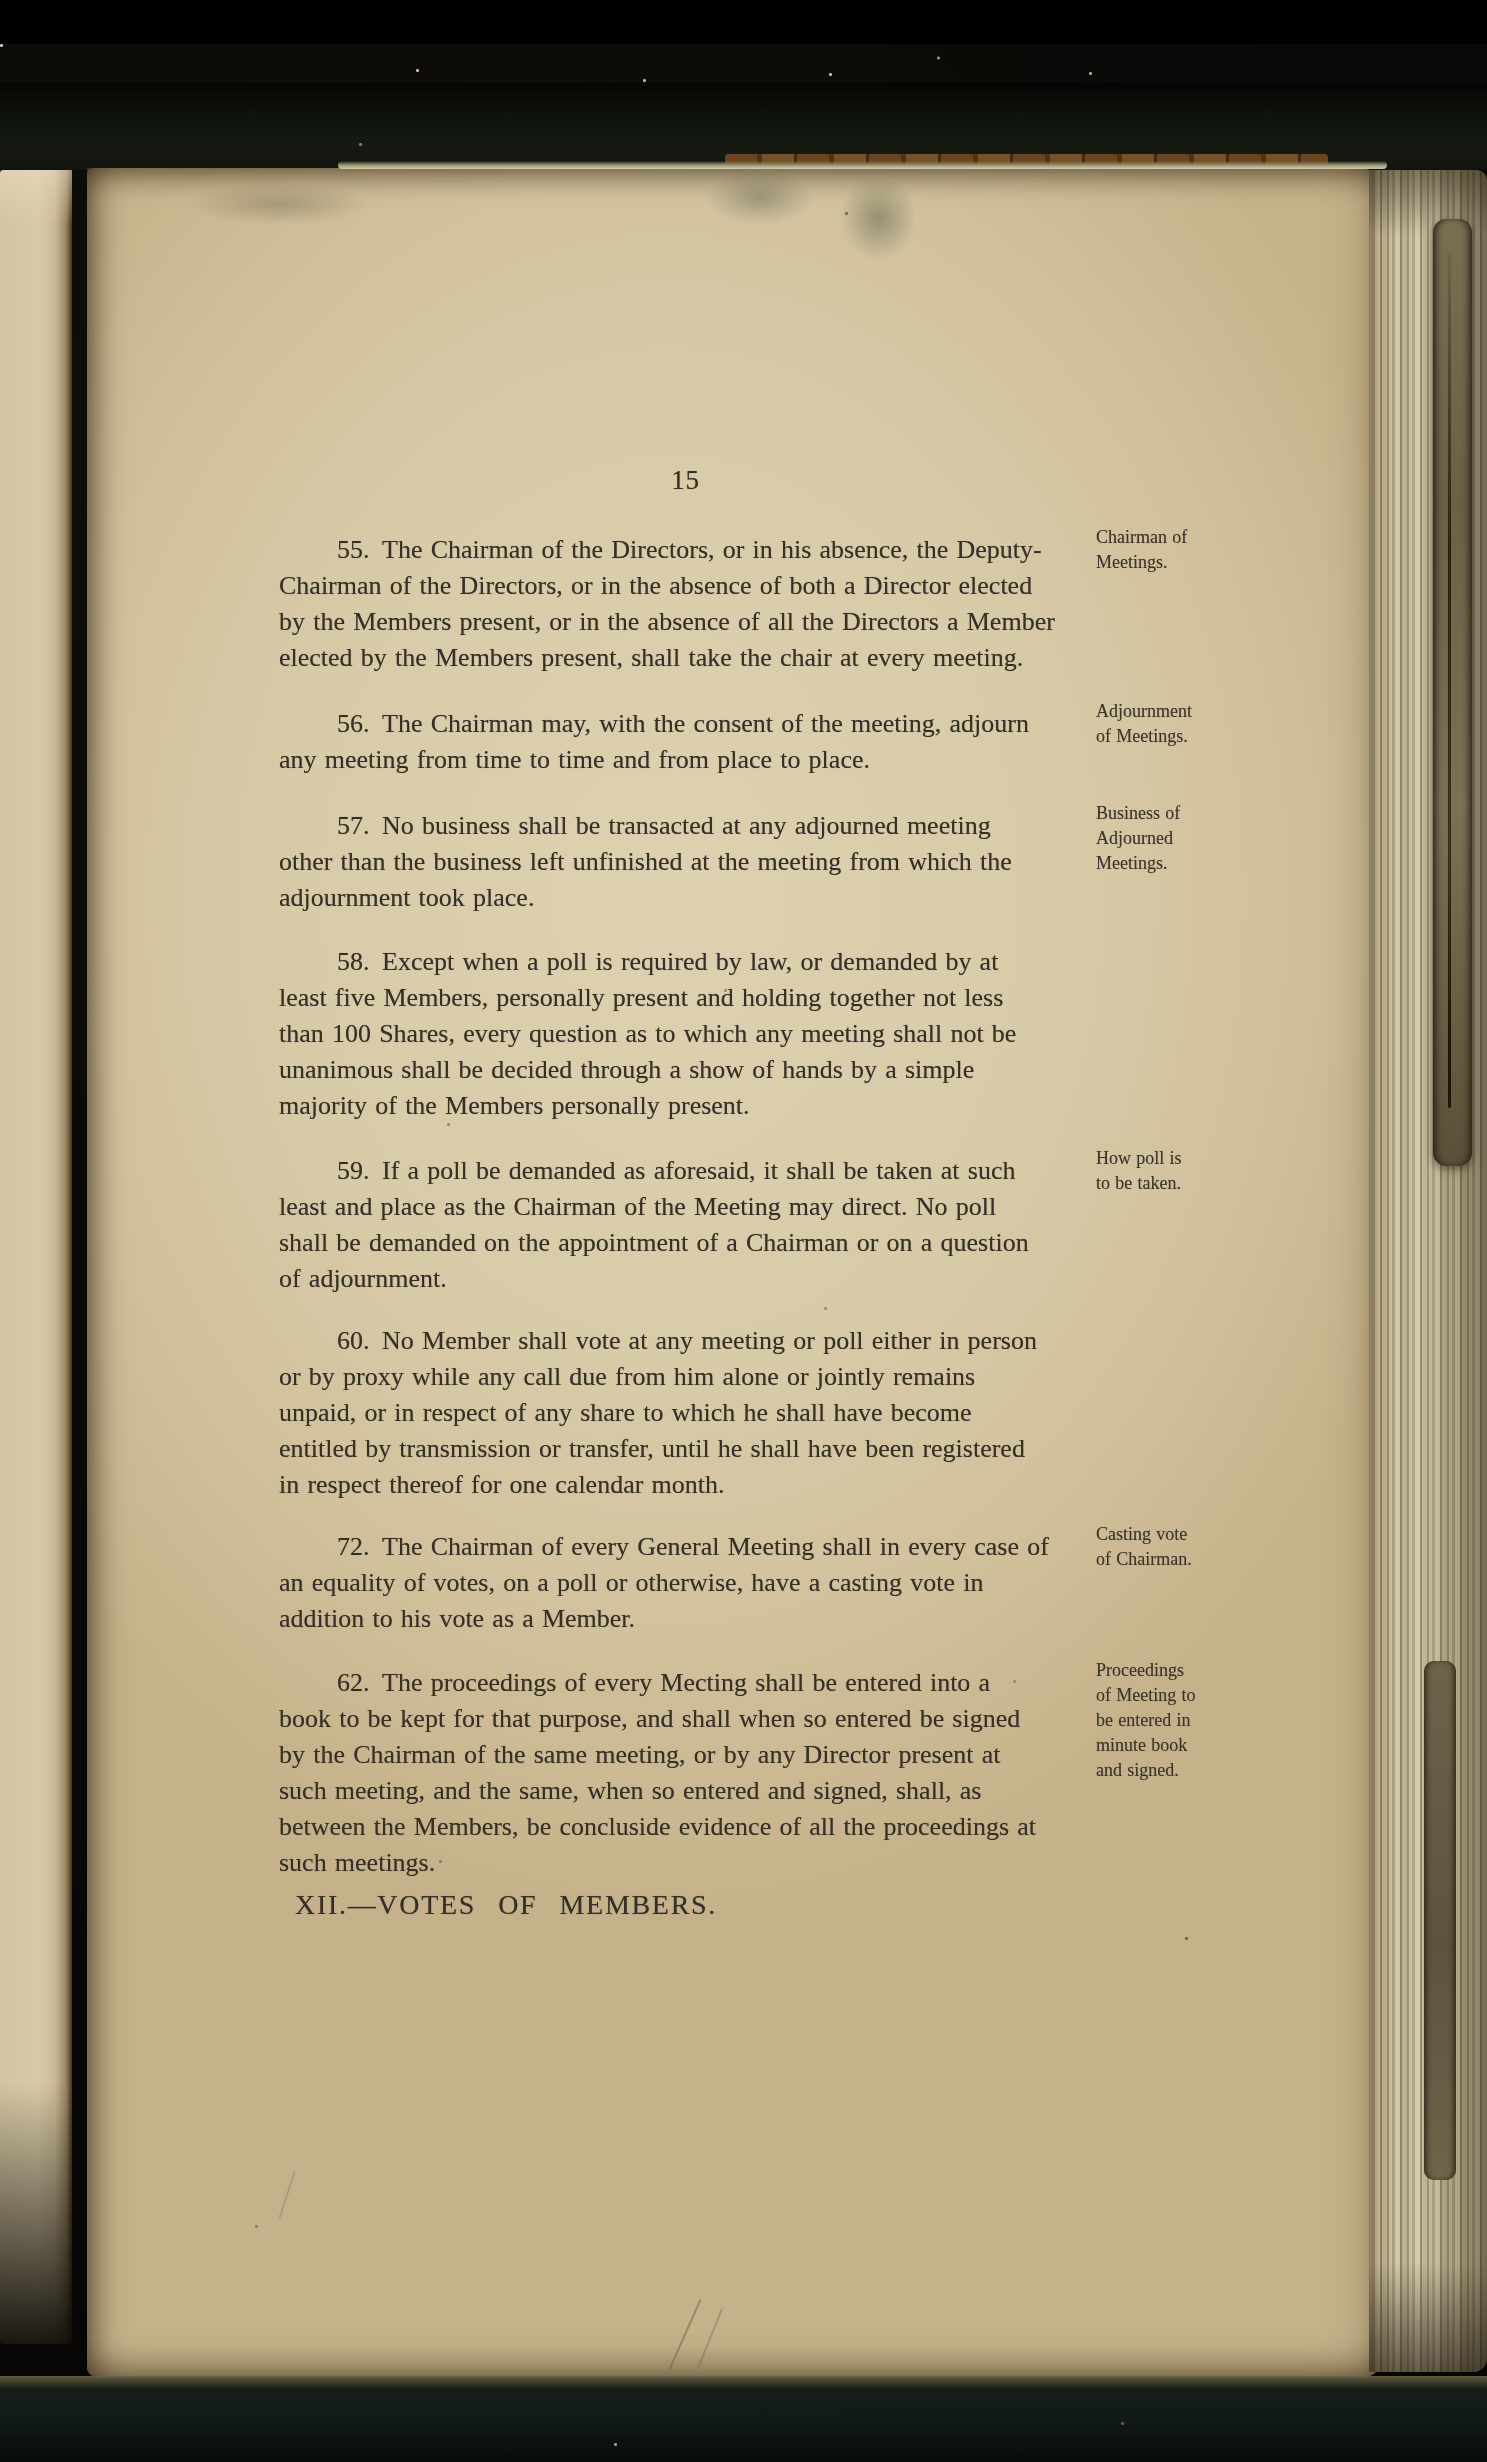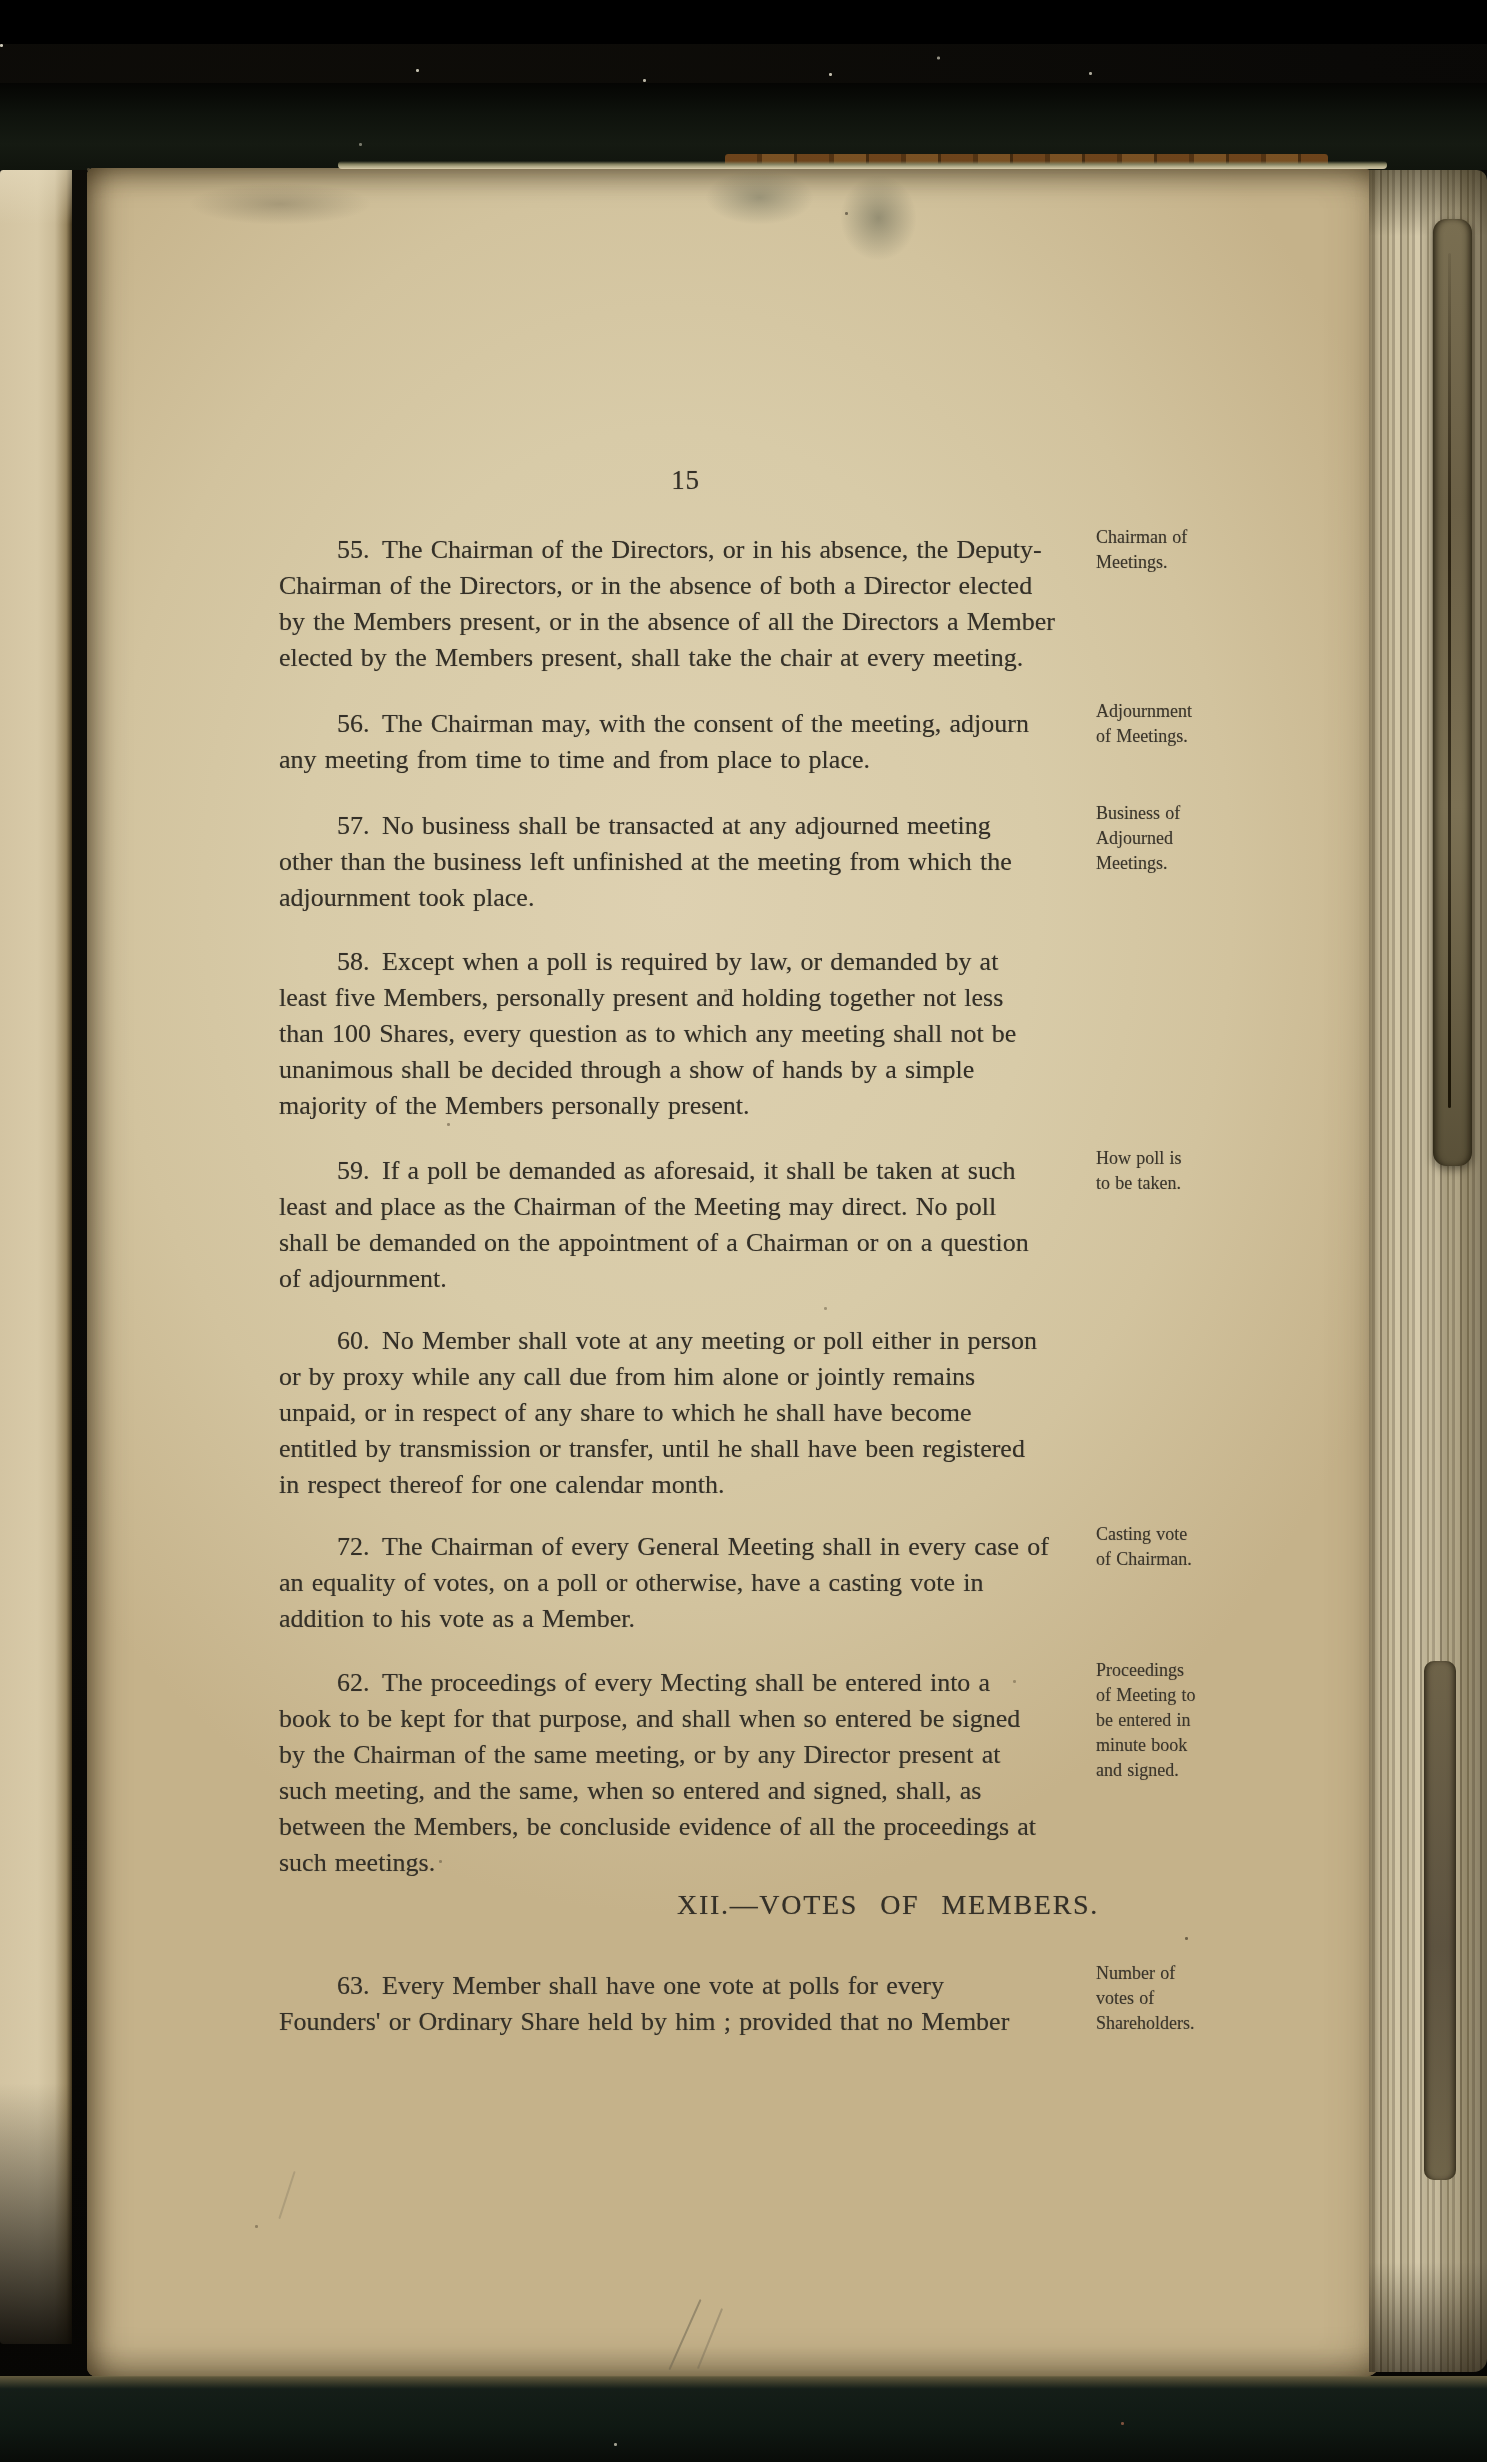--- a/index.html
+++ b/index.html
@@ -78,21 +78,21 @@
   .clause:nth-of-type(1){top:488px}
   .clause:nth-of-type(2){top:662px}
   .clause:nth-of-type(3){top:764px}
   .clause:nth-of-type(4){top:900px}
   .clause:nth-of-type(5){top:1109px}
   .clause:nth-of-type(6){top:1279px}
   .clause:nth-of-type(7){top:1485px}
   .clause:nth-of-type(8){top:1621px}
   .clause:nth-of-type(9){top:1924px}
   .heading{
-    position:absolute;left:7px;top:1845px;width:813px;text-align:right;
+    position:absolute;left:16px;top:1845px;width:813px;text-align:left;
     font-size:28px;letter-spacing:1.7px;word-spacing:13.4px;color:var(--ink);
     text-shadow:0 0 0.8px rgba(52,46,34,.5);
   }
 
   
   .fore-edge{
     position:absolute;left:1369px;top:126px;width:118px;height:2202px;border-radius:0 10px 13.4px 0;
     background:
       linear-gradient(180deg,rgba(36,30,14,.5) 0%,rgba(0,0,0,0) 3%,rgba(0,0,0,0) 95%,rgba(26,20,10,.6) 100%),
       linear-gradient(90deg,rgba(86,72,44,.55) 0%,rgba(0,0,0,0) 11%,rgba(255,250,235,.12) 46%,rgba(64,54,30,.28) 80%,rgba(34,27,13,.45) 100%),
@@ -199,24 +199,20 @@
           <div class="clause"><span class="num">62.</span><span class="body">The proceedings of every Mecting shall be entered into a
 book to be kept for that purpose, and shall when so entered be signed
 by the Chairman of the same meeting, or by any Director present at
 such meeting, and the same, when so entered and signed, shall, as
 between the Members, be concluside evidence of all the proceedings at
 such meetings.</span><div class="note">Proceedings
 of Meeting to
 be entered in
 minute book
 and signed.</div></div>
-          <div class="clause"><span class="num">63.</span><span class="body">Every Member shall have one vote at polls for every
-Founders' or Ordinary Share held by him ; provided that no Member</span><div class="note">Number of
-votes of
-Shareholders.</div></div>
         </div>
 
       <div class="heading">XII.—VOTES OF MEMBERS.</div>
     </div>
 
     <div class="page-specks"></div>
     <div class="scratch sc1"></div>
     <div class="scratch sc2"></div>
     <div class="scratch sc3"></div>
   </div>

